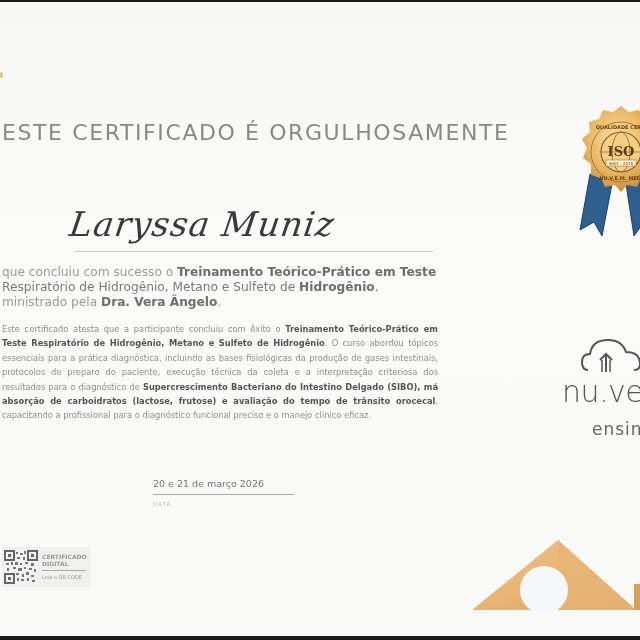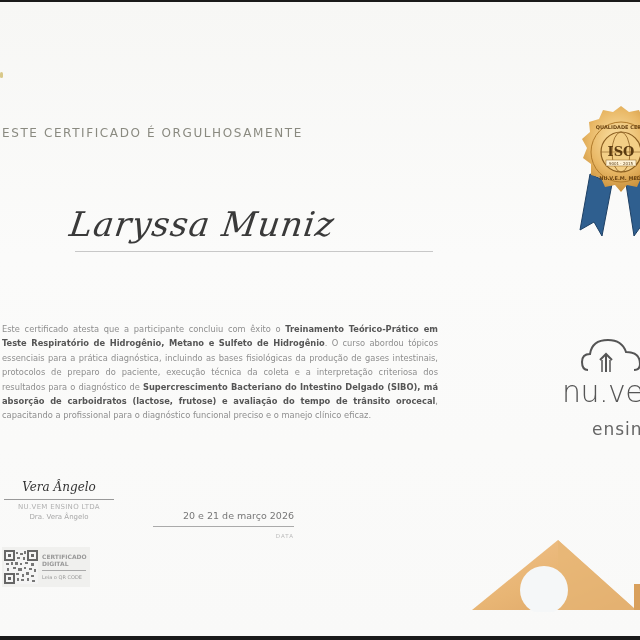--- a/index.html
+++ b/index.html
@@ -10,21 +10,21 @@
       position: relative;
     }
     .paper {
       position: absolute; left: 0; top: 2px; width: 640px; height: 634px;
       background: linear-gradient(180deg, #f7f7f5 0%, #fbfbfa 40%, #f9f9f8 100%);
       overflow: hidden;
     }
     .heading {
       position: absolute; left: 2px; top: 119px;
       font-family: "DejaVu Sans", sans-serif;
-      font-size: 12px; letter-spacing: 1.6px; line-height: 24px;
+      font-size: 22px; letter-spacing: 1.6px; line-height: 24px;
       color: #8a8a80; font-weight: 400;
     }
     .name {
       position: absolute; left: 70px; top: 202px;
       font-family: "DejaVu Serif", serif; font-style: italic;
       font-size: 34px; color: #3a3a3a; letter-spacing: 1px;
       transform: skewX(-8deg);
     }
     .name-line {
       position: absolute; left: 75px; top: 249px; width: 358px; height: 1px;
@@ -47,21 +47,21 @@
       text-align: center;
     }
     .sig-script {
       font-family: "DejaVu Serif", serif; font-style: italic;
       font-size: 12px; color: #333; height: 18px;
     }
     .sig-line { height: 1px; background: #999; margin: 1px 0 3px; }
     .sig-company { font-size: 7px; color: #b0b0b0; letter-spacing: 0.3px; }
     .sig-person { font-size: 7px; color: #a8a8a8; margin-top: 2px; }
     .date-box {
-      position: absolute; left: 153px; top: 508px; width: 141px; text-align: right;
+      position: absolute; left: 153px; top: 476px; width: 141px; text-align: left;
     }
     .date-val { font-size: 9.5px; color: #777; }
     .date-line { height: 1px; background: #aaa; margin: 5px 0 6px; }
     .date-label { font-size: 5.5px; color: #bbb; letter-spacing: 1px; }
     .qr-box {
       position: absolute; left: 2px; top: 545px; width: 88px; height: 40px;
       background: #f0f0ee;
     }
     .qr {
       position: absolute; left: 2px; top: 3px; width: 34px; height: 34px;
@@ -94,31 +94,28 @@
 <div class="paper">
   <div class="corner-dot"></div>
 
   <div class="heading">
     <div>ESTE CERTIFICADO É ORGULHOSAMENTE</div>
   </div>
 
   <div class="name">Laryssa Muniz</div>
   <div class="name-line"></div>
 
+  <div class="intro">
+    <span>que concluiu com sucesso o </span><b>Treinamento Teórico-Prático em Teste</b><span class="mid"> Respiratório de Hidrogênio, Metano e Sulfeto de </span><b>Hidrogênio</b><span>, ministrado pela </span><b>Dra. Vera Ângelo</b><span>.</span>
+  </div>
 
   <div class="body-text">
     <span>Este certificado atesta que a participante concluiu com êxito o </span><b>Treinamento Teórico-Prático em Teste Respiratório de Hidrogênio, Metano e Sulfeto de Hidrogênio</b><span>. O curso abordou tópicos essenciais para a prática diagnóstica, incluindo as bases fisiológicas da produção de gases intestinais, protocolos de preparo do paciente, execução técnica da coleta e a interpretação criteriosa dos resultados para o diagnóstico de </span><b>Supercrescimento Bacteriano do Intestino Delgado (SIBO), má absorção de carboidratos (lactose, frutose) e avaliação do tempo de trânsito orocecal</b><span>, capacitando a profissional para o diagnóstico funcional preciso e o manejo clínico eficaz.</span>
   </div>
 
-  <div class="sig">
-    <div class="sig-script">Vera Ângelo</div>
-    <div class="sig-line"></div>
-    <div class="sig-company">NU.VEM ENSINO LTDA</div>
-    <div class="sig-person">Dra. Vera Ângelo</div>
-  </div>
 
   <div class="date-box">
     <div class="date-val">20 e 21 de março 2026</div>
     <div class="date-line"></div>
     <div class="date-label">DATA</div>
   </div>
 
   <div class="qr-box">
     <svg class="qr" viewBox="0 0 34 34">
       <rect width="34" height="34" fill="#f4f4f4"></rect>

